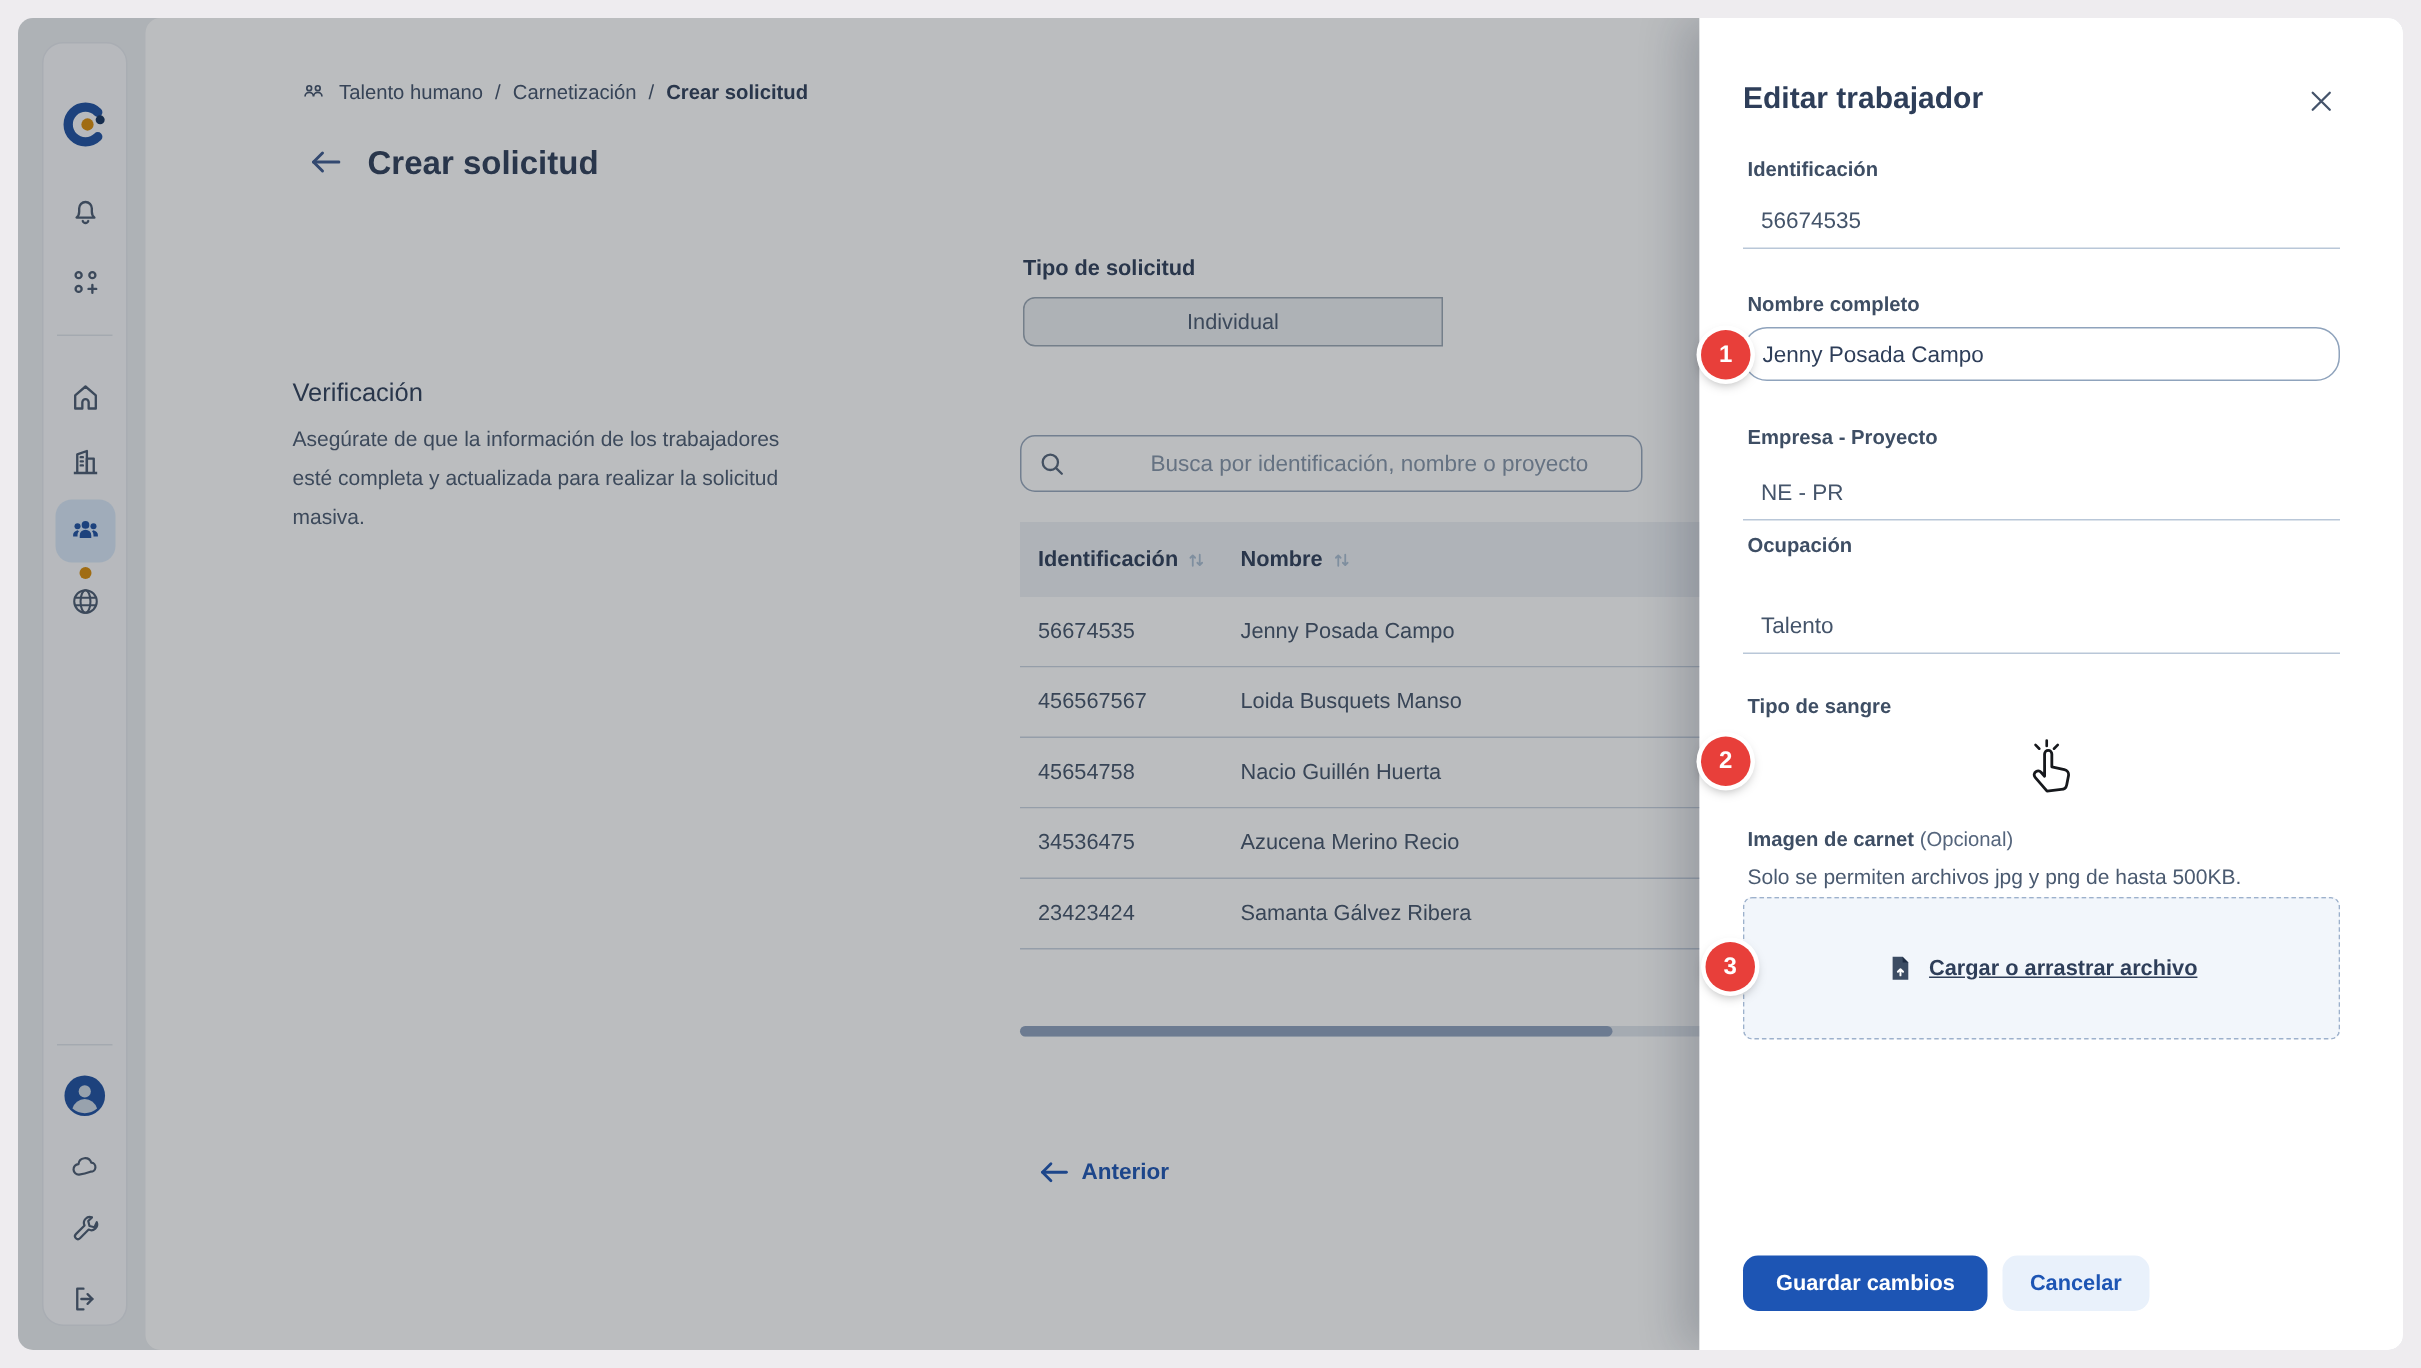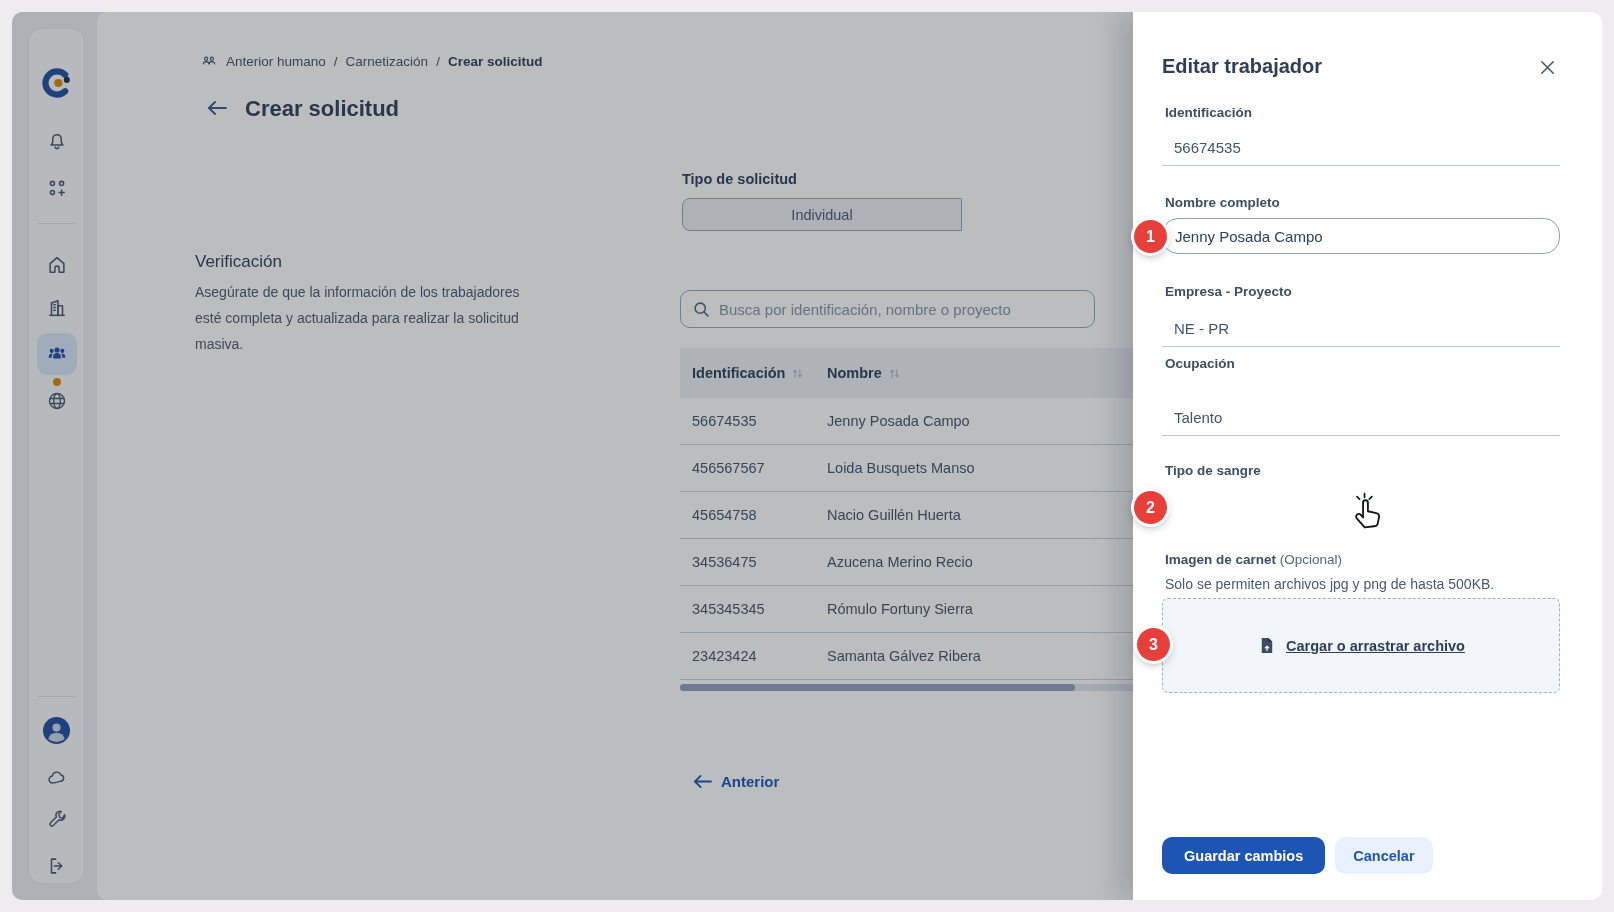--- a/index.html
+++ b/index.html
@@ -40,21 +40,21 @@
   .seg-underline { position:absolute; left:50%; transform:translateX(-50%); bottom:-3px;
                    width:112px; height:5px; border-radius:3px; background:#d98c09; }
 
   .verif-title { position:absolute; left:98px; top:240px; font-size:17px; font-weight:normal; color:#2e3e59; }
   .verif-desc { position:absolute; left:98px; top:267px; width:352px; font-size:14px; line-height:26px; color:#4a5a70; }
 
   .search-box { position:absolute; left:583px; top:278px; width:415px; height:38px;
                 border:1px solid #97a7bc; border-radius:10px; background:#fff;
                 display:flex; align-items:center; padding:0 12px; gap:9px; }
   .search-box input { border:none; outline:none; flex:1; font-size:15px; color:#44546a;
-                      font-family:"Liberation Sans", sans-serif; background:transparent; }
+                      font-family:"Liberation Sans", sans-serif; background:transparent;margin-left:48px; }
   .search-box input::placeholder { color:#8494a8; }
 
   .table { position:absolute; left:583px; top:336px; width:550px; }
   .thead { display:grid; grid-template-columns:135px 310px auto; align-items:center;
            height:50px; background:#eef1f5; padding-left:12px; }
   .th { display:flex; align-items:center; gap:6px; font-size:14.5px; font-weight:bold; color:#2e3e59; }
   .trow { display:grid; grid-template-columns:135px 310px auto; align-items:center;
           height:47px; padding-left:12px; border-bottom:1px solid #c9d3e0; background:#fff;
           font-size:14.5px; color:#44546a; }
   .hscroll-track { position:absolute; left:583px; top:672px; width:550px; height:7px;
@@ -192,21 +192,21 @@
       </div>
     </aside>
 
     <main class="content">
       <div class="breadcrumb">
         <svg width="18" height="18" viewBox="0 0 24 24" fill="none" stroke="#42526b" stroke-width="1.5">
           <circle cx="8.2" cy="9" r="2.1"></circle>
             <circle cx="15.8" cy="9" r="2.1"></circle>
           <path d="M4.5 16.5a3.7 3.7 0 0 1 7.4 0M12.1 16.5a3.7 3.7 0 0 1 7.4 0"></path>
         </svg>
-        <span>Anterior humano</span>
+        <span>Talento humano</span>
         <span class="sep">/</span>
         <span>Carnetización</span>
         <span class="sep">/</span>
         <span class="last">Crear solicitud</span>
       </div>
 
       <div class="back-arrow">
         <svg width="20" height="16" viewBox="0 0 20 16" fill="none" stroke="#3d5a8f" stroke-width="2" stroke-linecap="round" stroke-linejoin="round">
           <path d="M8 2 2 8l6 6"></path>
             <path d="M2 8h17"></path>
@@ -264,25 +264,20 @@
           <div>45654758</div>
           <div>Nacio Guillén Huerta</div>
           <div>NE - PR</div>
         </div>
         <div class="trow">
           <div>34536475</div>
           <div>Azucena Merino Recio</div>
           <div>NE - PR</div>
         </div>
         <div class="trow">
-          <div>345345345</div>
-          <div>Rómulo Fortuny Sierra</div>
-          <div>NE - PRIV2</div>
-        </div>
-        <div class="trow">
           <div>23423424</div>
           <div>Samanta Gálvez Ribera</div>
           <div>NE - PR</div>
         </div>
       </div>
       <div class="hscroll-track">
         <div class="hscroll-thumb"></div>
       </div>
 
       <div class="anterior">

